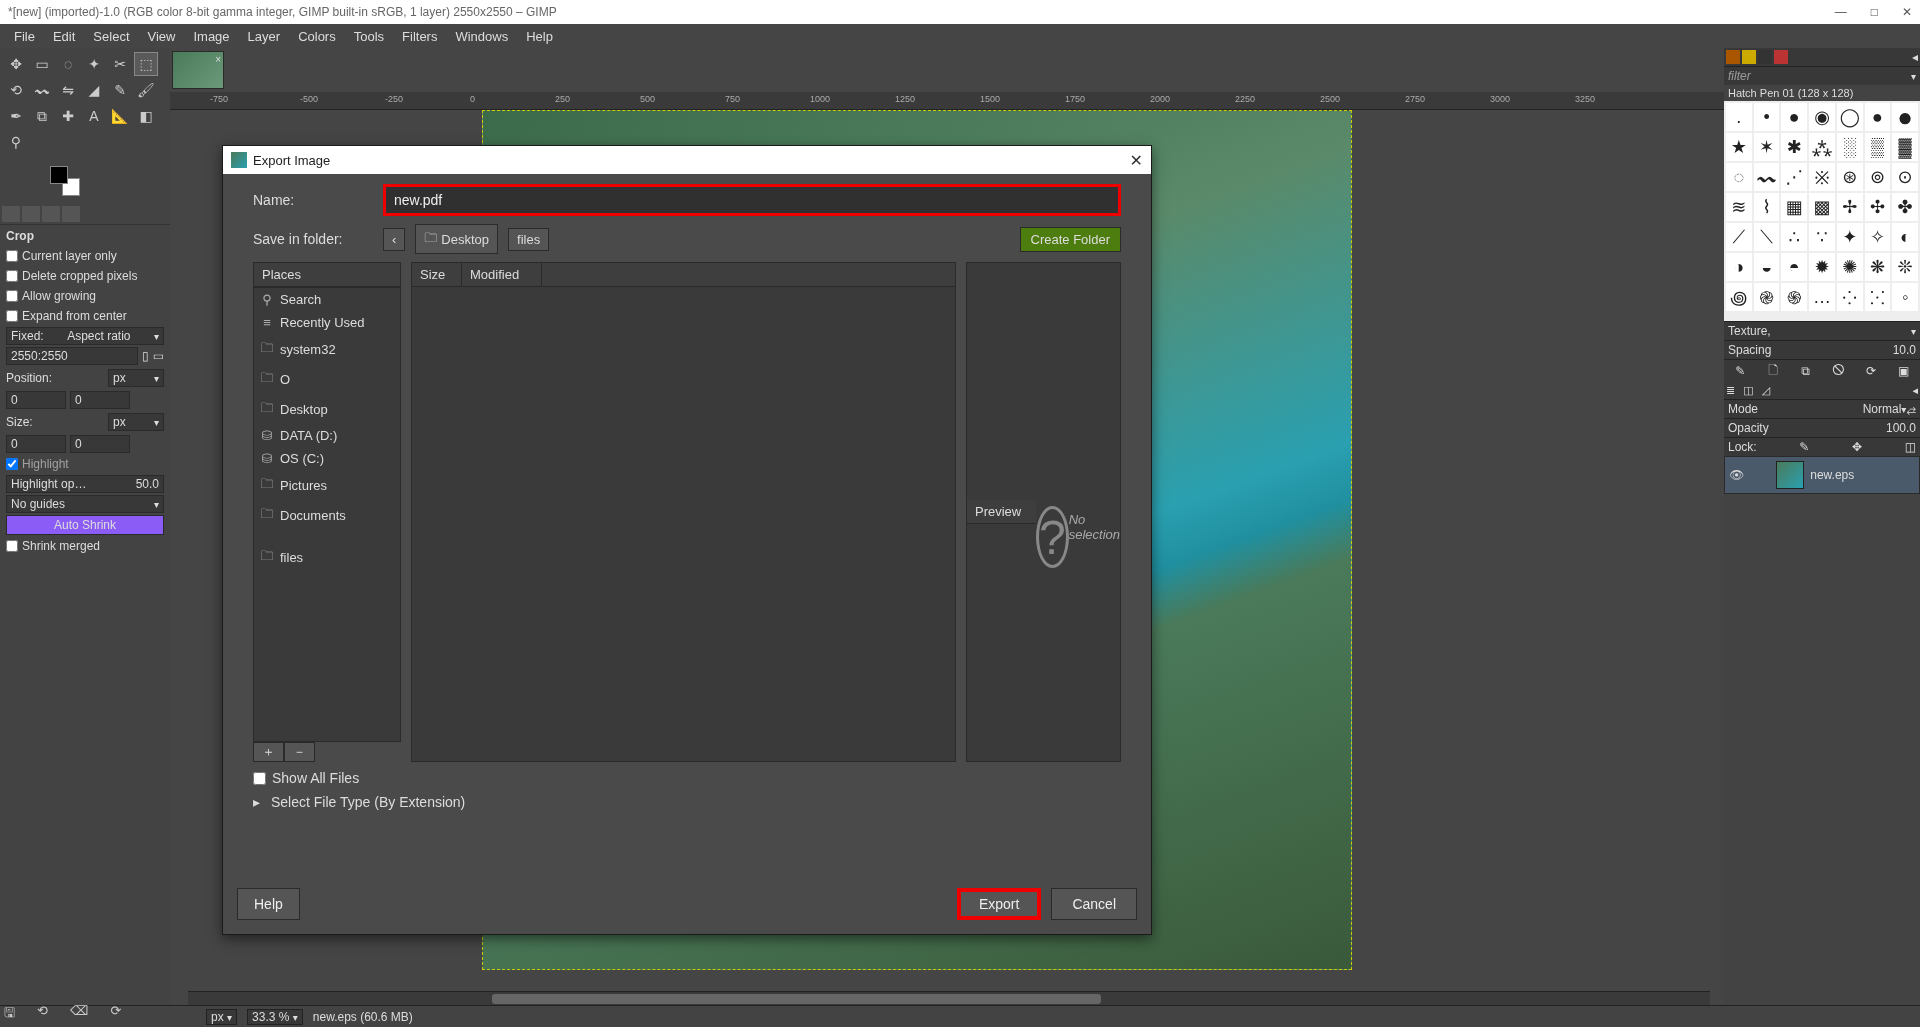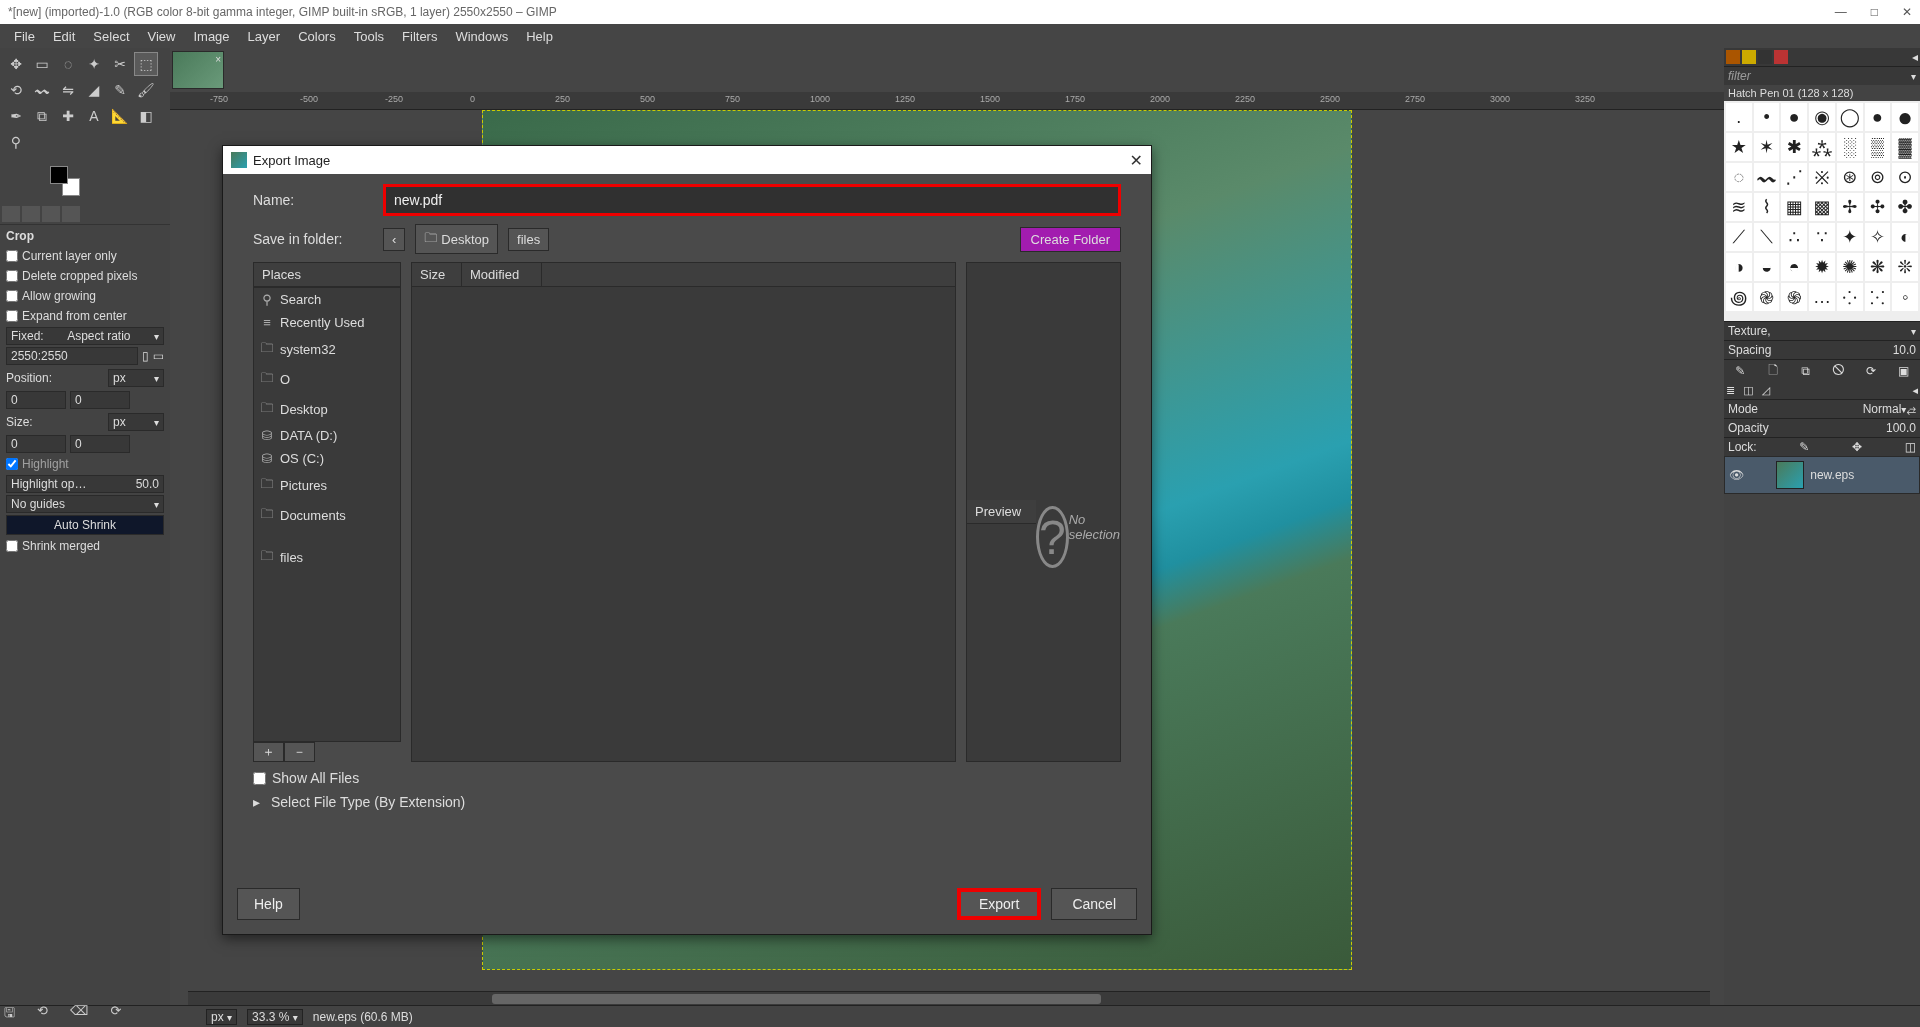--- a/index.html
+++ b/index.html
@@ -20,21 +20,21 @@
 .fgbg-swatches .bg { width: 18px; height: 18px; background: #fff; border: 1px solid #888; position: absolute; bottom: 0; right: 0; }
 .panel-tabs { display: flex; gap: 2px; padding: 2px; border-bottom: 1px solid #333; }
 .panel-tab { width: 18px; height: 16px; background: #555; }
 .tool-options { padding: 4px 6px; font-size: 12px; background: #434343; flex: 1; }
 .tool-options .hdr { font-weight: bold; margin-bottom: 4px; }
 .opt-row { display: flex; align-items: center; gap: 4px; margin: 2px 0; min-height: 18px; }
 .opt-row input[type=checkbox] { width: 12px; height: 12px; }
 .opt-row.select { background: #383838; border: 1px solid #2a2a2a; padding: 1px 4px; justify-content: space-between; }
 .opt-row .num { background: #383838; border: 1px solid #2a2a2a; padding: 1px 4px; width: 60px; height: 18px; }
 .opt-row .lbl { flex: 1; }
-.btn-wide { width: 100%; background: #0f172a; border: 1px solid #2a2a2a; padding: 2px; text-align: center; margin: 2px 0; }
+.btn-wide { width: 100%; background: #8b5cf6; border: 1px solid #2a2a2a; padding: 2px; text-align: center; margin: 2px 0; }
 .canvas-area { flex: 1; background: #454545; position: relative; }
 .tabbar { height: 44px; display: flex; align-items: center; padding: 2px; gap: 4px; }
 .doc-tab { height: 38px; width: 52px; background: linear-gradient(135deg, #4a7a5a, #6a9a7a); border: 1px solid #2a2a2a; position: relative; }
 .doc-tab::after { content: "×"; position: absolute; top: 2px; right: 2px; font-size: 10px; }
 .ruler-h { height: 18px; background: #3a3a3a; border-bottom: 1px solid #222; width:100%; font-size: 9px; color: #aaa; position:relative; overflow:hidden;}
 .ruler-h span { position:absolute; top:2px; }
 .canvas-viewport { flex: 1; background: #454545; position: relative; overflow: hidden; height: calc(100% - 80px); }
 .ruler-v { width: 18px; background: #3a3a3a; border-right: 1px solid #222; position: absolute; left: 0; top: 62px; bottom: 18px; }
 .canvas-img { position: absolute; left: 18px; top: 0; background: linear-gradient(160deg, #3a6a4a 0%, #5a8a6a 30%, #2aa0b0 55%, #2090a0 60%, #4a7a5a 65%, #3a5a3a 100%); border: 1px dashed #cc0; }
 .scrollbar-h { height: 14px; background: #3a3a3a; border-top: 1px solid #222; position:absolute; bottom:0; left:18px; right:14px; }
@@ -61,21 +61,21 @@
 .dialog { position:absolute; left:222px; top:145px; width:930px; height:790px; background:#4a4a4a; border:1px solid #1a1a1a; box-shadow:0 4px 12px rgba(0,0,0,0.5); display:flex; flex-direction:column; }
 .dialog-titlebar { height:28px; background:#fff; color:#222; display:flex; align-items:center; padding:0 8px; font-size:13px; }
 .dialog-titlebar .icon { width:16px; height:16px; background:linear-gradient(135deg,#4a7a5a,#2aa0b0); margin-right:6px; }
 .dialog-titlebar .title { flex:1; }
 .dialog-titlebar .close { font-size:16px; color:#333; cursor:pointer; }
 .dialog-body { flex:1; padding:10px 30px; display:flex; flex-direction:column; gap:8px; }
 .dlg-row { display:flex; align-items:center; gap:10px; }
 .dlg-row .lbl { width:120px; font-size:14px; }
 .name-input { flex:1; background:#303030; border:3px solid #e00; color:#eee; padding:4px 8px; font-size:14px; height:32px; }
 .path-seg { background:#555; border:1px solid #2a2a2a; padding:3px 8px; display:flex; align-items:center; gap:4px; }
-.create-folder { margin-left:auto; background:#a21caf; border:1px solid #2a2a2a; padding:4px 10px; }
+.create-folder { margin-left:auto; background:#4d7c0f; border:1px solid #2a2a2a; padding:4px 10px; }
 .file-browser { display:flex; gap:10px; height:500px; }
 .places-col { width:148px; display:flex; flex-direction:column; }
 .col-header { background:#3e3e3e; border:1px solid #2a2a2a; padding:4px 8px; font-size:13px; }
 .places-list { flex:1; background:#3a3a3a; border:1px solid #2a2a2a; overflow:auto; }
 .place-item { padding:4px 6px; display:flex; align-items:center; gap:6px; font-size:13px; }
 .place-item .ico { width:14px; text-align:center; opacity:0.7; }
 .places-btns { display:flex; gap:0; }
 .places-btns span { background:#555; border:1px solid #2a2a2a; padding:0 8px; }
 .files-col { flex:1; display:flex; flex-direction:column; }
 .files-header { display:flex; background:#3e3e3e; border:1px solid #2a2a2a; }

